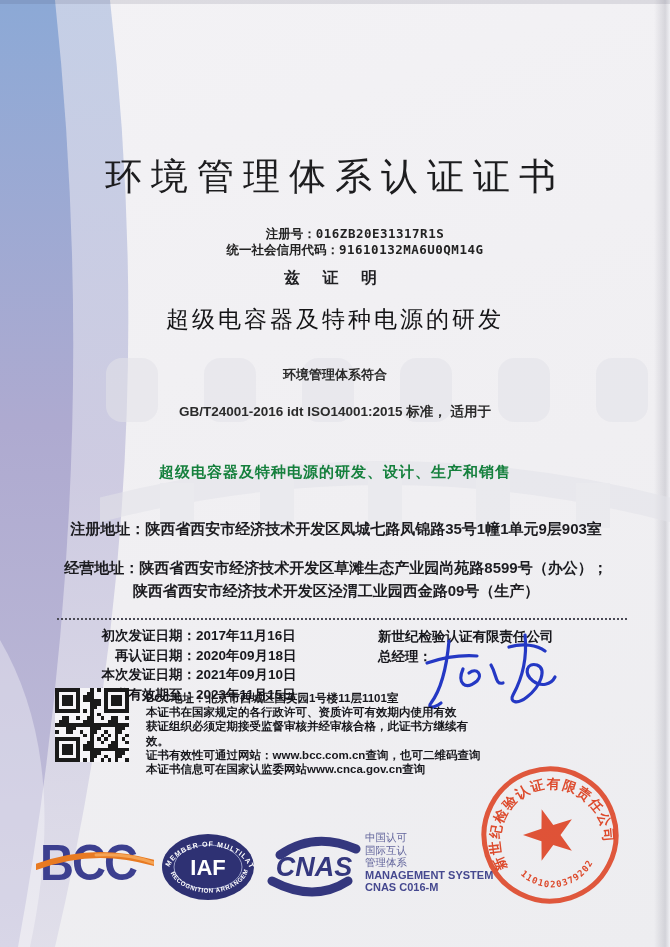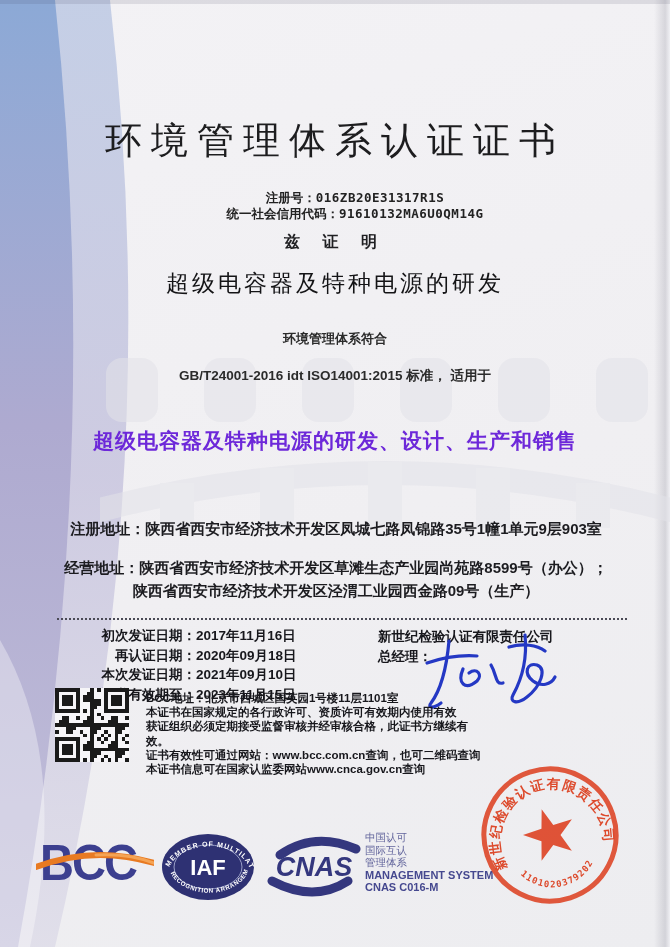--- a/index.html
+++ b/index.html
@@ -12,31 +12,31 @@
   .abs{position:absolute;}
   
   #left-band{left:0;top:0;}
   
   #right-edge{right:0;top:0;width:16px;height:947px;
     background:linear-gradient(90deg,rgba(0,0,0,0) 0%,rgba(90,90,110,.18) 70%,rgba(240,240,244,.9) 100%);}
   #top-edge{left:0;top:0;width:670px;height:4px;background:rgba(60,60,80,.12);}
   
   #watermark{left:100px;top:358px;opacity:.55;}
   
-  .center{left:0;width:670px;text-align:center;}
+  .center{left:0;width:670px;text-align:center;margin-top:36px;}
   #title{top:116px;font-family:"Liberation Serif", serif;font-size:37px;letter-spacing:9px;color:#1d1d1f;font-weight:500;}
   .regline{font-size:12.5px;font-weight:bold;color:#222;padding-left:20px;}
   #reg-line1{top:190px;}
   #reg-line2{top:206px;}
   .mono{font-family:"DejaVu Sans Mono", monospace;font-weight:bold;letter-spacing:.5px;}
   #hereby{top:232px;font-size:16px;letter-spacing:9px;font-weight:bold;color:#1f1f22;}
   #company{top:268px;font-family:"Liberation Serif", serif;font-size:23px;letter-spacing:3px;color:#141416;}
   #conform{top:330px;font-size:13px;font-weight:bold;}
   #standard{top:367px;font-size:13.5px;font-weight:bold;}
-  #scope{top:427px;font-family:"Liberation Serif", serif;font-size:21px;font-weight:600;letter-spacing:1px;color:#6d28d9;}
+  #scope{top:427px;font-family:"Liberation Serif", serif;font-size:15px;font-weight:600;letter-spacing:1px;color:#15803d;}
   #addresses{left:60px;top:502px;width:552px;text-align:center;font-size:15px;font-weight:bold;line-height:1.52;color:#1c1c20;}
   #addresses p{margin:16px 0 2px 0;}
   #dotted-sep{left:57px;top:618px;width:570px;border-top:2px dotted #4a4a55;height:0;}
   
   #dates{left:80px;top:626px;font-size:13.5px;font-weight:bold;color:#17171c;}
   .date-row{display:flex;line-height:19.5px;}
   .date-label{width:116px;text-align:right;white-space:pre;}
   .date-value{text-align:left;}
   
   #issuer{left:378px;top:627px;font-size:13.5px;font-weight:bold;color:#17171c;line-height:20px;}

